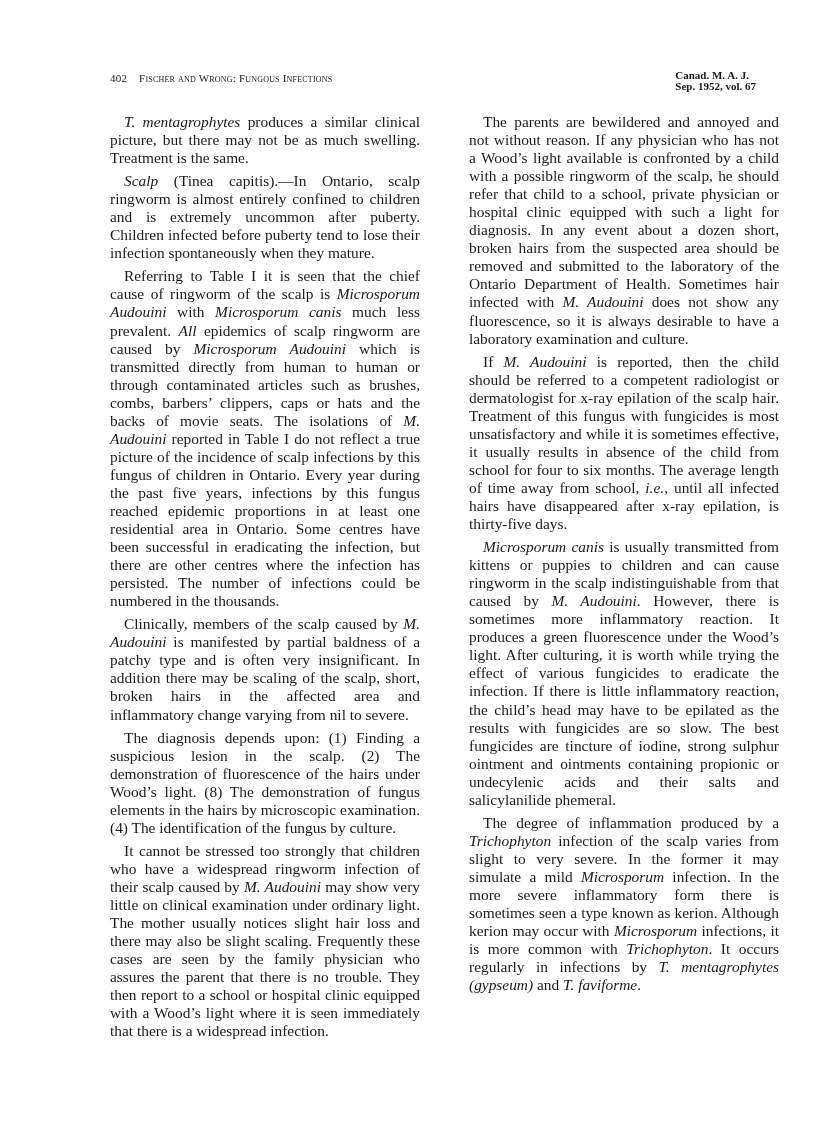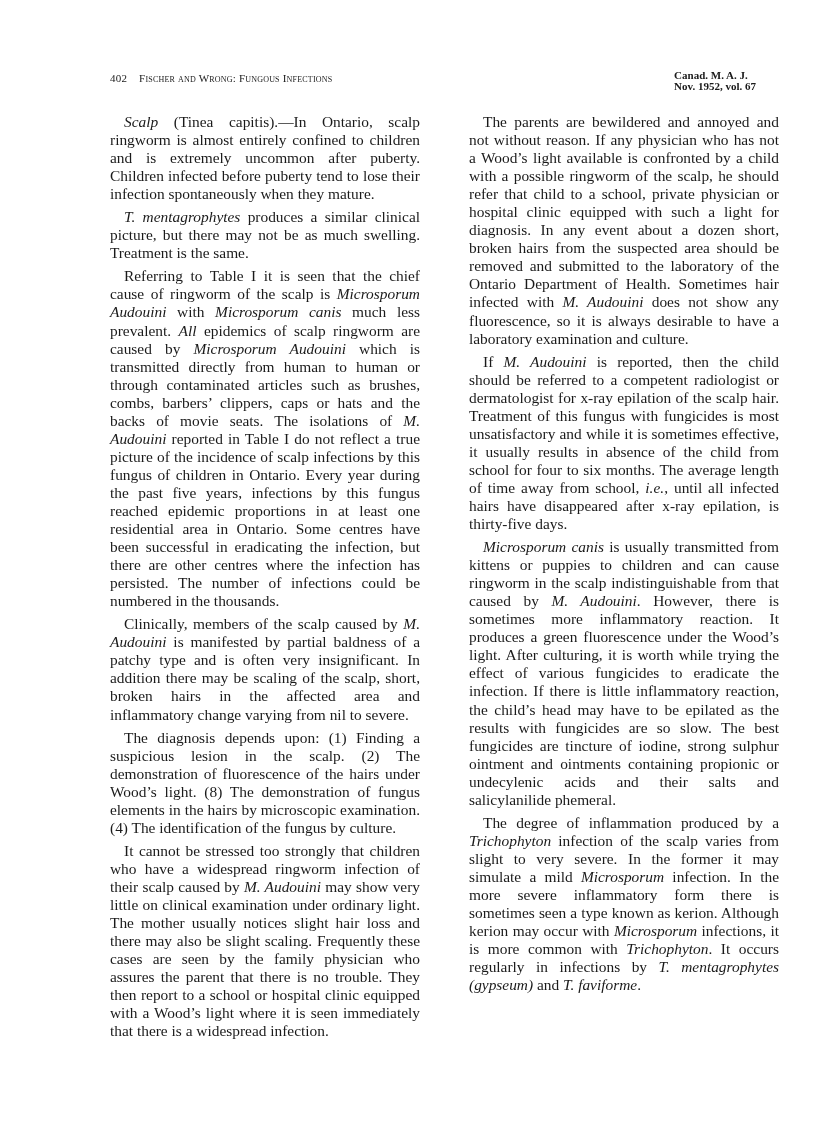--- a/index.html
+++ b/index.html
@@ -22,27 +22,27 @@
 </head>
 <body>
 
 <div class="header">
   <div class="running-head">
     <span class="pg">402</span>
     <span class="sc">Fischer and Wrong: Fungous Infections</span>
   </div>
   <div class="journal">
     <div>Canad. M. A. J.</div>
-    <div>Nov. 1952, vol. 67</div>
+    <div>Sep. 1952, vol. 67</div>
   </div>
 </div>
 
 <div class="col left">
+    <p><i>T. mentagrophytes</i><span> produces a similar clinical picture, but there may not be as much swelling. Treatment is the same.</span></p>
     <p><i>Scalp</i><span> (Tinea capitis).—In Ontario, scalp ringworm is almost entirely confined to children and is extremely uncommon after puberty. Children infected before puberty tend to lose their infection spontaneously when they mature.</span></p>
-    <p><i>T. mentagrophytes</i><span> produces a similar clinical picture, but there may not be as much swelling. Treatment is the same.</span></p>
     <p><span>Referring to Table I it is seen that the chief cause of ringworm of the scalp is </span><i>Microsporum Audouini</i><span> with </span><i>Microsporum canis</i><span> much less prevalent. </span><i>All</i><span> epidemics of scalp ringworm are caused by </span><i>Microsporum Audouini</i><span> which is transmitted directly from human to human or through contaminated articles such as brushes, combs, barbers’ clippers, caps or hats and the backs of movie seats. The isolations of </span><i>M. Audouini</i><span> reported in Table I do not reflect a true picture of the incidence of scalp infections by this fungus of children in Ontario. Every year during the past five years, infections by this fungus reached epidemic proportions in at least one residential area in Ontario. Some centres have been successful in eradicating the infection, but there are other centres where the infection has persisted. The number of infections could be numbered in the thousands.</span></p>
     <p><span>Clinically, members of the scalp caused by </span><i>M. Audouini</i><span> is manifested by partial baldness of a patchy type and is often very insignificant. In addition there may be scaling of the scalp, short, broken hairs in the affected area and inflammatory change varying from nil to severe.</span></p>
     <p><span>The diagnosis depends upon: (1) Finding a suspicious lesion in the scalp. (2) The demonstration of fluorescence of the hairs under Wood’s light. (8) The demonstration of fungus elements in the hairs by microscopic examination. (4) The identification of the fungus by culture.</span></p>
     <p><span>It cannot be stressed too strongly that children who have a widespread ringworm infection of their scalp caused by </span><i>M. Audouini</i><span> may show very little on clinical examination under ordinary light. The mother usually notices slight hair loss and there may also be slight scaling. Frequently these cases are seen by the family physician who assures the parent that there is no trouble. They then report to a school or hospital clinic equipped with a Wood’s light where it is seen immediately that there is a widespread infection.</span></p>
   </div>
 <div class="col right">
     <p><span>The parents are bewildered and annoyed and not without reason. If any physician who has not a Wood’s light available is confronted by a child with a possible ringworm of the scalp, he should refer that child to a school, private physician or hospital clinic equipped with such a light for diagnosis. In any event about a dozen short, broken hairs from the suspected area should be removed and submitted to the laboratory of the Ontario Department of Health. Sometimes hair infected with </span><i>M. Audouini</i><span> does not show any fluorescence, so it is always desirable to have a laboratory examination and culture.</span></p>
     <p><span>If </span><i>M. Audouini</i><span> is reported, then the child should be referred to a competent radiologist or dermatologist for x-ray epilation of the scalp hair. Treatment of this fungus with fungicides is most unsatisfactory and while it is sometimes effective, it usually results in absence of the child from school for four to six months. The average length of time away from school, </span><i>i.e.</i><span>, until all infected hairs have disappeared after x-ray epilation, is thirty-five days.</span></p>
     <p><i>Microsporum canis</i><span> is usually transmitted from kittens or puppies to children and can cause ringworm in the scalp indistinguishable from that caused by </span><i>M. Audouini</i><span>. However, there is sometimes more inflammatory reaction. It produces a green fluorescence under the Wood’s light. After culturing, it is worth while trying the effect of various fungicides to eradicate the infection. If there is little inflammatory reaction, the child’s head may have to be epilated as the results with fungicides are so slow. The best fungicides are tincture of iodine, strong sulphur ointment and ointments containing propionic or undecylenic acids and their salts and salicylanilide phemeral.</span></p>
     <p><span>The degree of inflammation produced by a </span><i>Trichophyton</i><span> infection of the scalp varies from slight to very severe. In the former it may simulate a mild </span><i>Microsporum</i><span> infection. In the more severe inflammatory form there is sometimes seen a type known as kerion. Although kerion may occur with </span><i>Microsporum</i><span> infections, it is more common with </span><i>Trichophyton</i><span>. It occurs regularly in infections by </span><i>T. mentagrophytes (gypseum)</i><span> and </span><i>T. faviforme</i><span>.</span></p>

